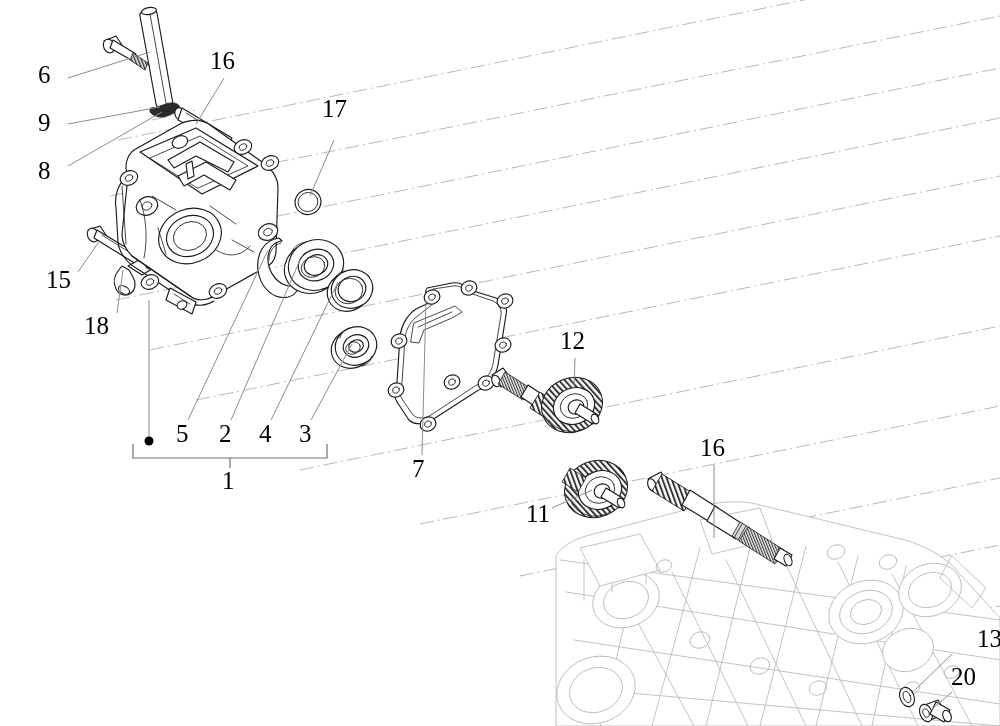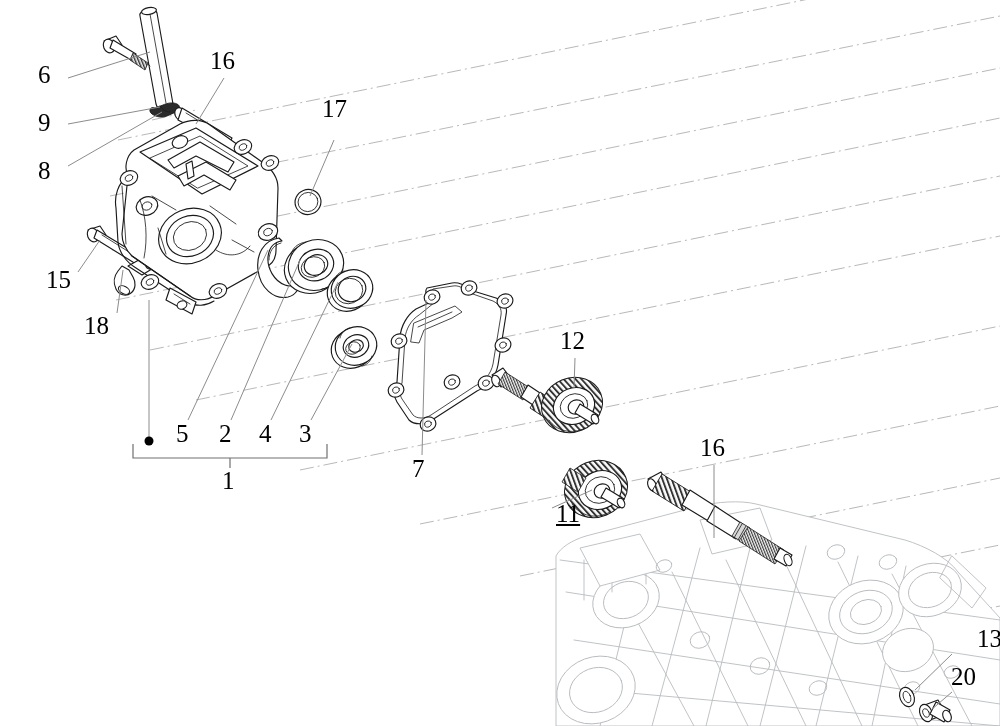--- a/index.html
+++ b/index.html
@@ -395,18 +395,18 @@
   <div class="callout-label" style="left:322px; top:96px;">17</div>
   <div class="callout-label" style="left:46px;  top:267px;">15</div>
   <div class="callout-label" style="left:84px;  top:313px;">18</div>
   <div class="callout-label" style="left:176px; top:421px;">5</div>
   <div class="callout-label" style="left:219px; top:421px;">2</div>
   <div class="callout-label" style="left:259px; top:421px;">4</div>
   <div class="callout-label" style="left:299px; top:421px;">3</div>
   <div class="callout-label" style="left:222px; top:468px;">1</div>
   <div class="callout-label" style="left:412px; top:456px;">7</div>
   <div class="callout-label" style="left:560px; top:328px;font-family:Liberation Serif, serif;">12</div>
-  <div class="callout-label" style="left:556px; top:501px;text-decoration:underline;">11</div>
+  <div class="callout-label" style="left:526px; top:501px;">11</div>
   <div class="callout-label" style="left:700px; top:435px;">16</div>
   <div class="callout-label" style="left:977px; top:626px;">13</div>
   <div class="callout-label" style="left:951px; top:664px;">20</div>
 
 </div>
 
 </body></html>

